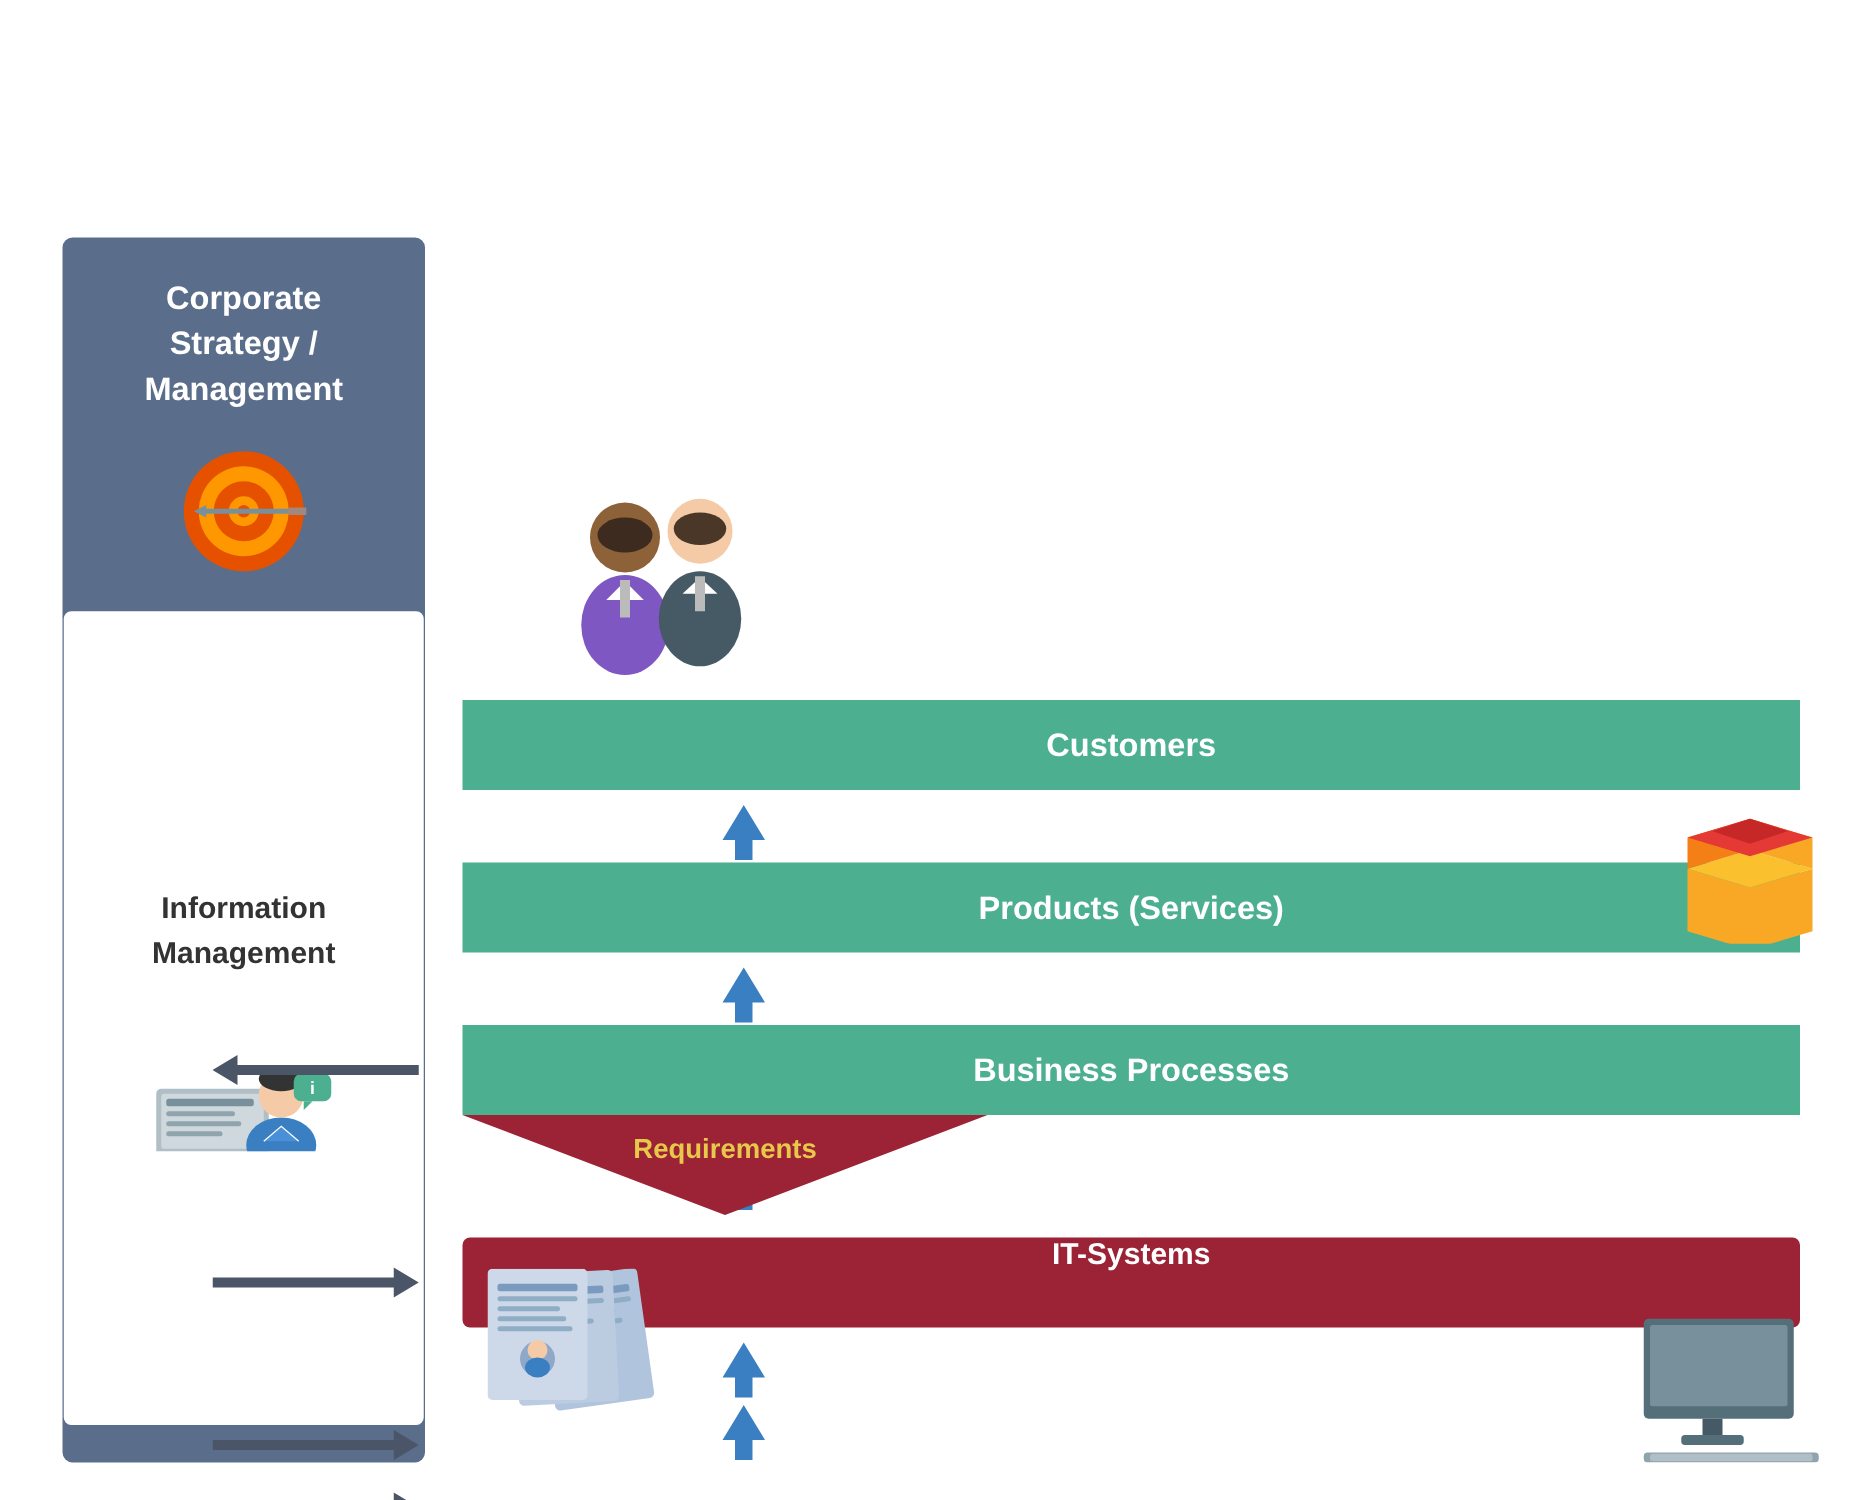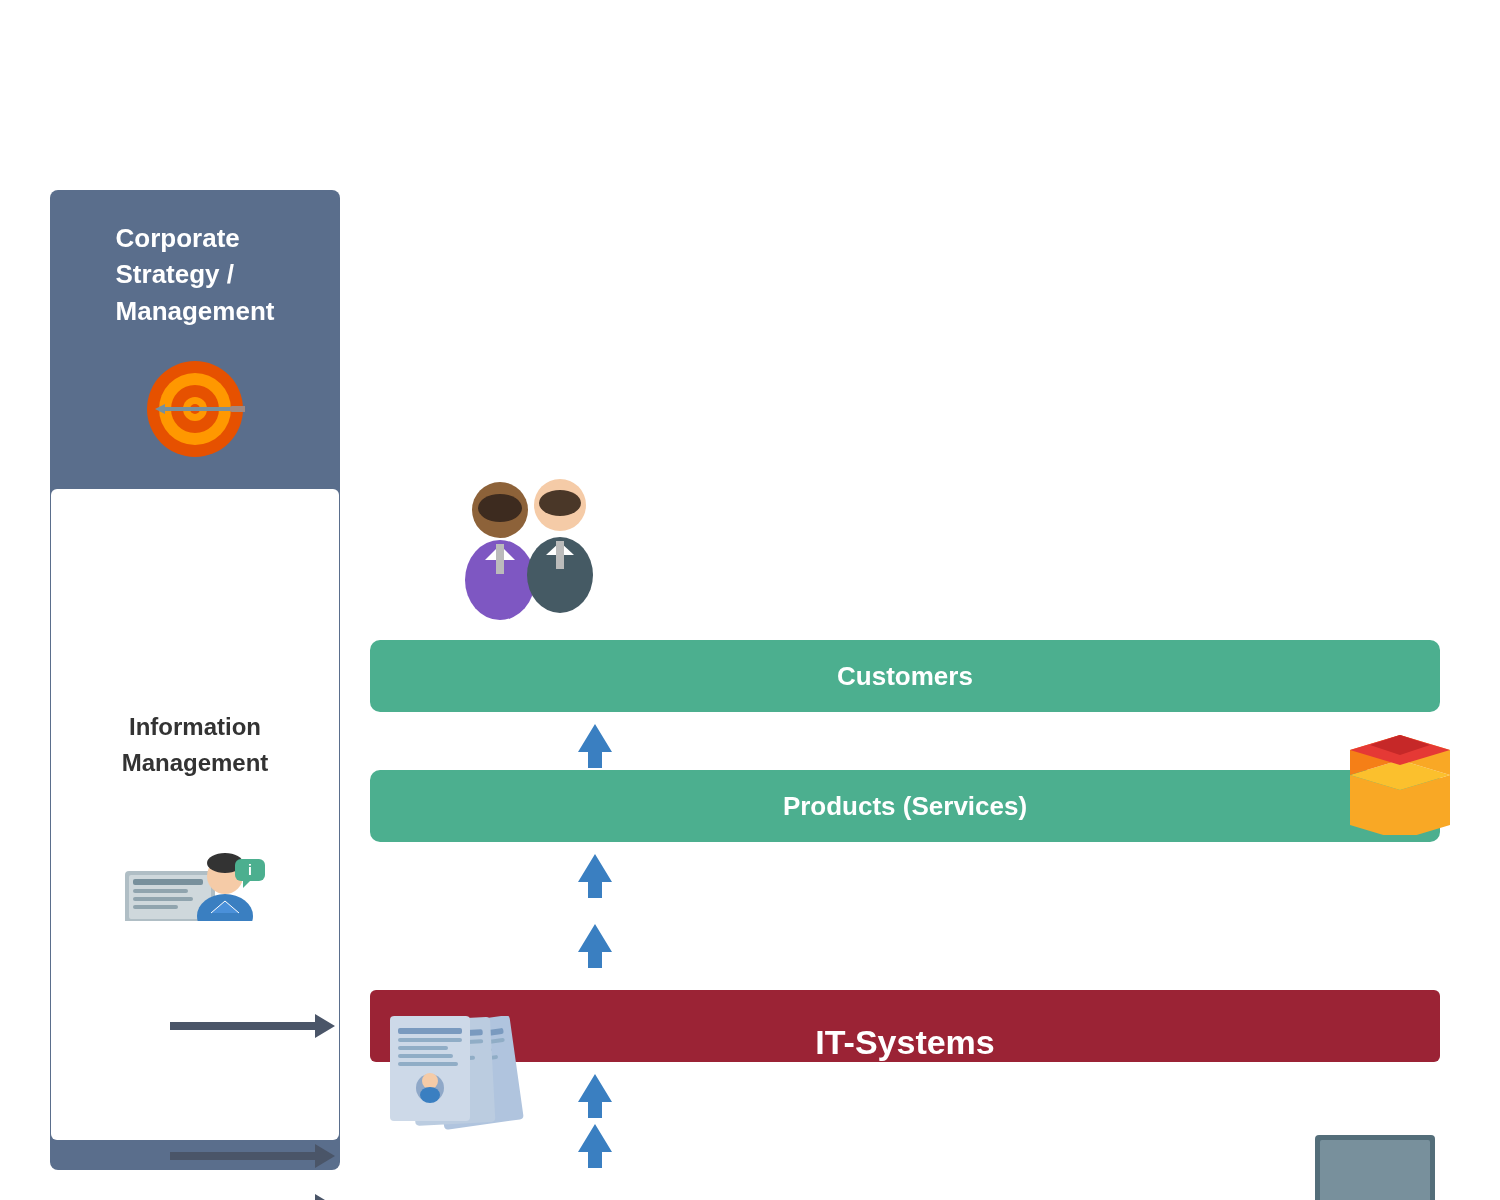--- a/index.html
+++ b/index.html
@@ -35,20 +35,21 @@
       justify-content: flex-start;
       padding: 30px 20px;
       position: relative;
       flex-shrink: 0;
       align-self: flex-end;
     }
     .sidebar-corporate {
       color: white;
       font-size: 26px;
       font-weight: 600;
+      text-align: center;
       line-height: 1.4;
       margin-bottom: 20px;
     }
     .target-icon {
       width: 100px;
       height: 100px;
       margin: 10px auto 30px;
     }
     .sidebar-info-box {
       background: white;
@@ -106,42 +107,42 @@
       justify-content: flex-start;
       padding-left: 0;
       height: 50px;
       width: 100%;
       position: relative;
     }
 
     
     .green-banner {
       background: #4caf8f;
-      border-radius: 10px;
+      border-radius: 0;
       height: 72px;
       display: flex;
       align-items: center;
       justify-content: center;
       color: white;
       font-size: 26px;
       font-weight: 600;
       position: relative;
       flex: 1;
     }
 
     
     .red-banner {
       background: #9b2335;
       border-radius: 6px;
       height: 72px;
       display: flex;
-      align-items: flex-end;
+      align-items: flex-start;
       justify-content: center;
       color: white;
-      font-size: 34px;
+      font-size: 24px;
       font-weight: 600;
       position: relative;
       flex: 1;
     }
   </style>
 </head>
 <body>
 
 <div class="diagram-container">
 
@@ -303,20 +304,40 @@
             <span>Products (Services)</span>
           </div>
         </div>
 
         <div class="up-arrow">
           <svg width="50" height="50" viewBox="0 0 50 50" style="margin-left:200px;">
             <polygon points="25,4 42,32 32,32 32,48 18,48 18,32 8,32" fill="#3a7fc1"></polygon>
           </svg>
         </div>
 
+        <div style="position:relative;">
+
+          <div style="position:absolute; left:-200px; top:18px; display:flex; align-items:center;">
+            <svg width="185" height="36" viewBox="0 0 185 36">
+              <polygon points="0,18 20,6 20,14 165,14 165,22 20,22 20,30" fill="#4a5568"></polygon>
+            </svg>
+          </div>
+          <div class="layer-row">
+            <div class="green-banner" style="margin-right:10px;">
+              <span>Business Processes</span>
+            </div>
+          </div>
+
+          <div style="position:absolute; left:0; top:72px; z-index:5;">
+            <svg width="420" height="80" viewBox="0 0 420 80">
+              <polygon points="0,0 420,0 210,80" fill="#9b2335"></polygon>
+              <text x="210" y="34" text-anchor="middle" font-size="22" font-weight="bold" fill="#e8c84a">Requirements</text>
+            </svg>
+          </div>
+        </div>
 
         <div class="up-arrow" style="height:90px; margin-top:0;">
           <svg width="50" height="50" viewBox="0 0 50 50" style="margin-left:200px;">
             <polygon points="25,4 42,32 32,32 32,48 18,48 18,32 8,32" fill="#3a7fc1"></polygon>
           </svg>
         </div>
 
         <div style="position:relative;">
 
           <div style="position:absolute; left:-200px; top:18px; display:flex; align-items:center;">

